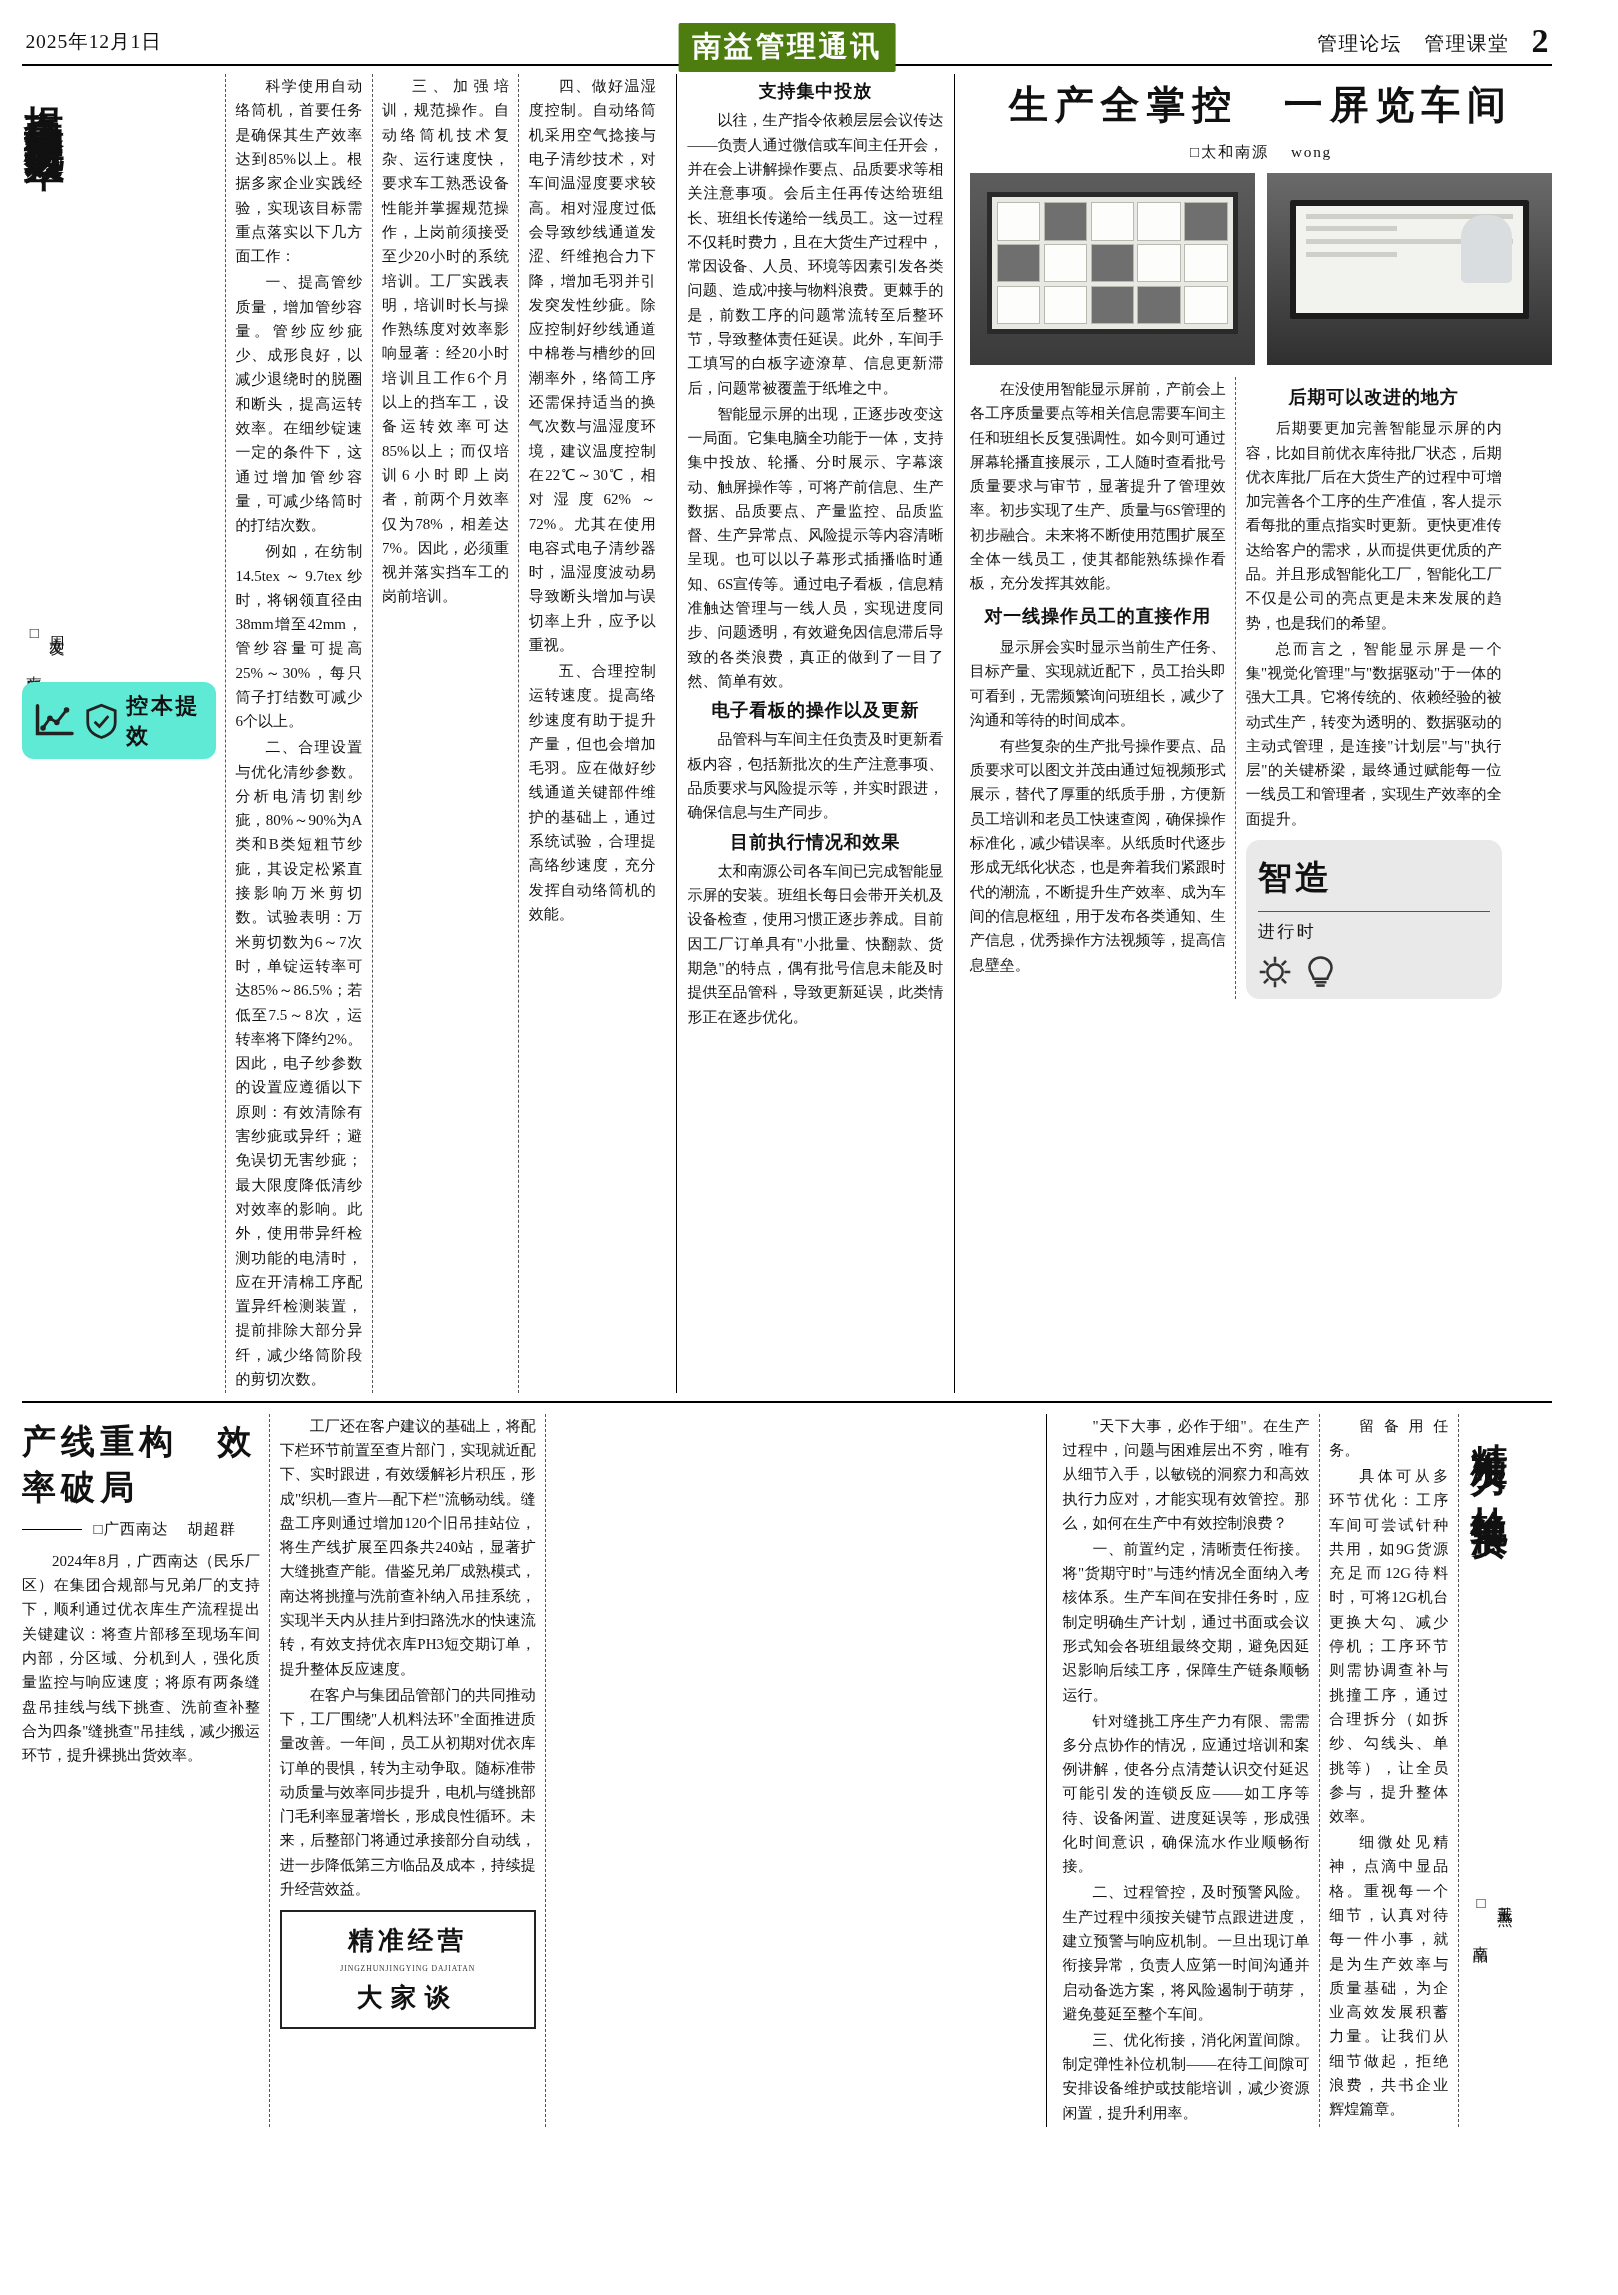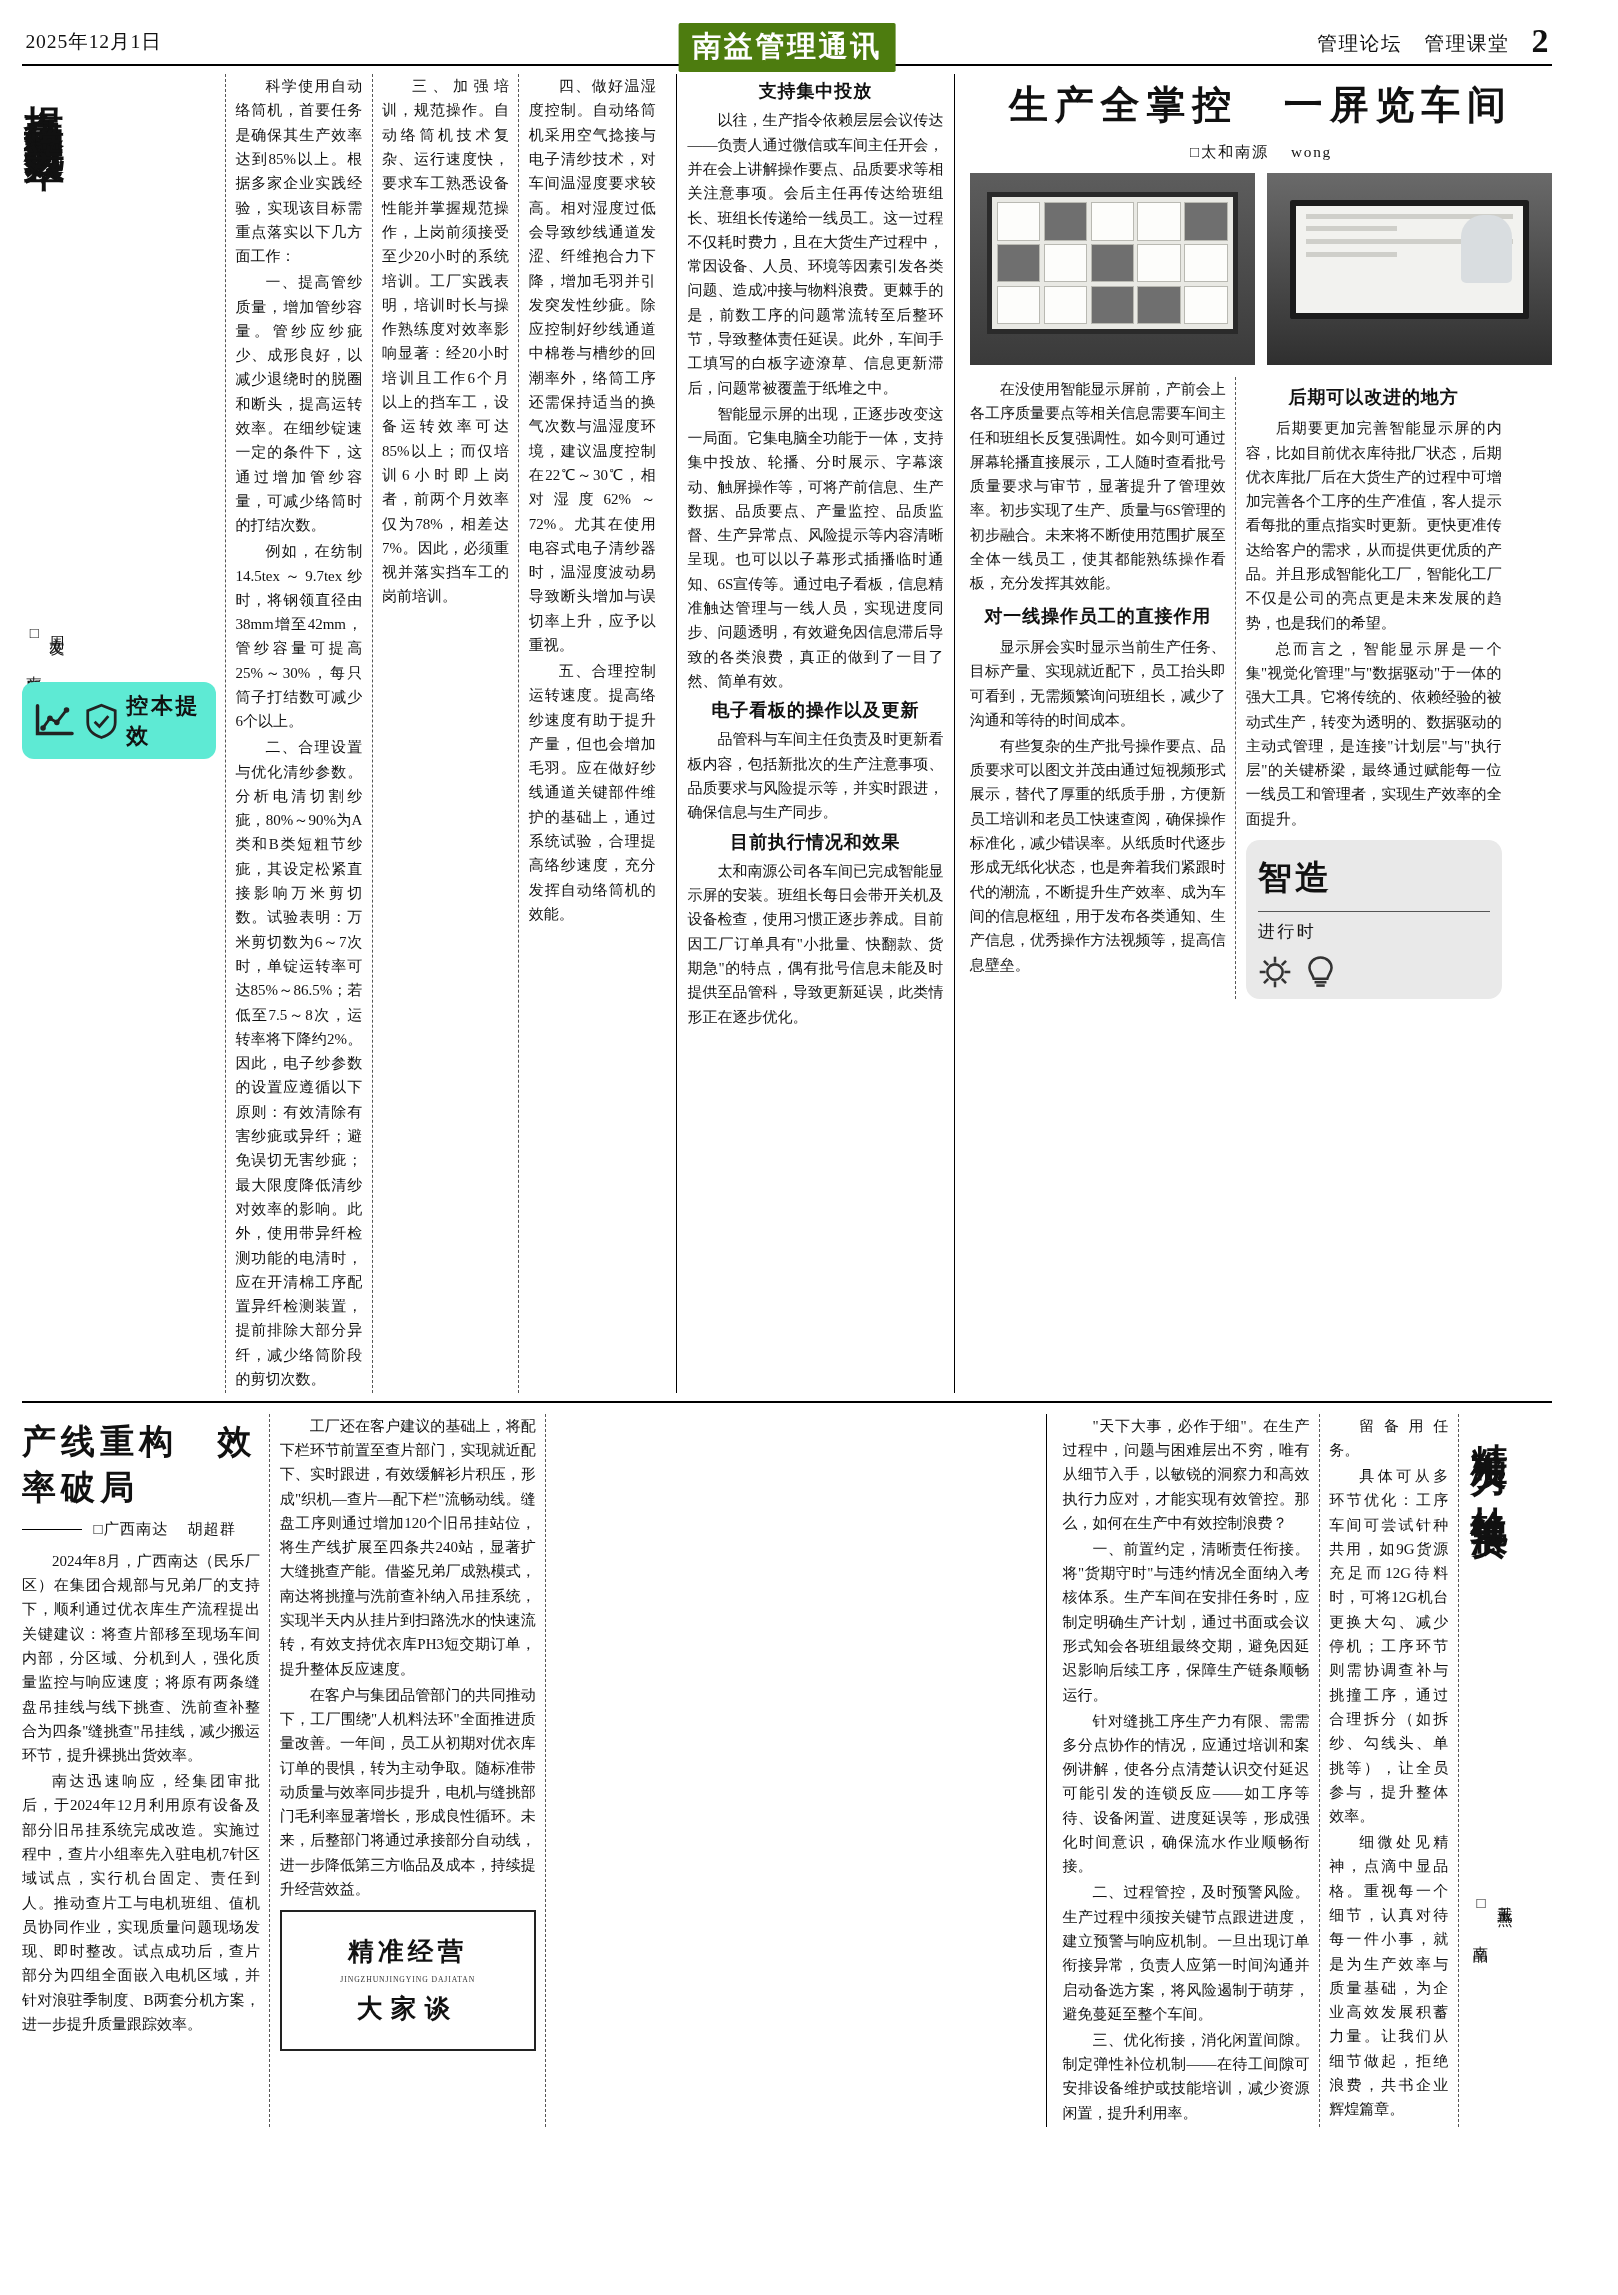--- a/index.html
+++ b/index.html
@@ -131,21 +131,21 @@
     font-family:"DejaVu Serif", serif; font-weight:bold; font-size:37px;
     letter-spacing:5.1px; line-height:1.15; height:477px;
   }
   .v-byline2 {
     writing-mode:vertical-rl; text-orientation:upright;
     font-size:15.3px; letter-spacing:2.6px; line-height:1.6; margin-top:3.4px;
   }
 
   
   .stamp {
-    border:2.6px double #222; padding:19px 12px; margin:8.5px 0;
+    border:2.6px double #222; padding:8px 12px; margin:8.5px 0;
     display:flex; flex-direction:column; align-items:center; gap:1.7px;
     background:#fff;
   }
   .stamp .l1 { font-family:"DejaVu Serif",serif; font-weight:bold; font-size:25.6px; letter-spacing:4.3px; }
   .stamp .py { font-size:7.7px; letter-spacing:0.9px; color:#333; }
   .stamp .l2 { font-family:"DejaVu Serif",serif; font-weight:bold; font-size:25.6px; letter-spacing:8.5px; }
 </style>
 </head>
 <body>
 
@@ -315,21 +315,20 @@
       <div style="width:238px;">
         <div class="m-title">产线重构　效率破局</div>
         <div class="m-byline">
           <span class="line"></span>
           <span>□广西南达</span>
           &nbsp;&nbsp;
           <span>胡超群</span>
         </div>
         <div class="colbox">
           <p>2024年8月，广西南达（民乐厂区）在集团合规部与兄弟厂的支持下，顺利通过优衣库生产流程提出关键建议：将查片部移至现场车间内部，分区域、分机到人，强化质量监控与响应速度；将原有两条缝盘吊挂线与线下挑查、洗前查补整合为四条"缝挑查"吊挂线，减少搬运环节，提升裸挑出货效率。</p>
-          <p>南达迅速响应，经集团审批后，于2024年12月利用原有设备及部分旧吊挂系统完成改造。实施过程中，查片小组率先入驻电机7针区域试点，实行机台固定、责任到人。推动查片工与电机班组、值机员协同作业，实现质量问题现场发现、即时整改。试点成功后，查片部分为四组全面嵌入电机区域，并针对浪驻季制度、B两套分机方案，进一步提升质量跟踪效率。</p>
         </div>
       </div>
 
       <div class="vdiv"></div>
       <div style="width:256px;" class="colbox">
         <p>工厂还在客户建议的基础上，将配下栏环节前置至查片部门，实现就近配下、实时跟进，有效缓解衫片积压，形成"织机—查片—配下栏"流畅动线。缝盘工序则通过增加120个旧吊挂站位，将生产线扩展至四条共240站，显著扩大缝挑查产能。借鉴兄弟厂成熟模式，南达将挑撞与洗前查补纳入吊挂系统，实现半天内从挂片到扫路洗水的快速流转，有效支持优衣库PH3短交期订单，提升整体反应速度。</p>
         <p>在客户与集团品管部门的共同推动下，工厂围绕"人机料法环"全面推进质量改善。一年间，员工从初期对优衣库订单的畏惧，转为主动争取。随标准带动质量与效率同步提升，电机与缝挑部门毛利率显著增长，形成良性循环。未来，后整部门将通过承接部分自动线，进一步降低第三方临品及成本，持续提升经营效益。</p>
         <div class="stamp">
           <div class="l1">精准经营</div>
           <div class="py">JINGZHUNJINGYING DAJIATAN</div>

